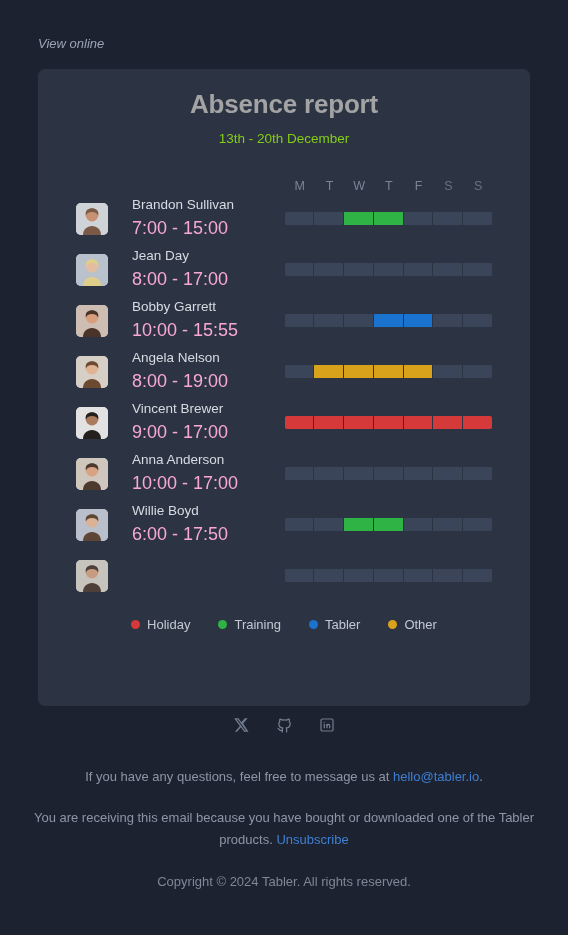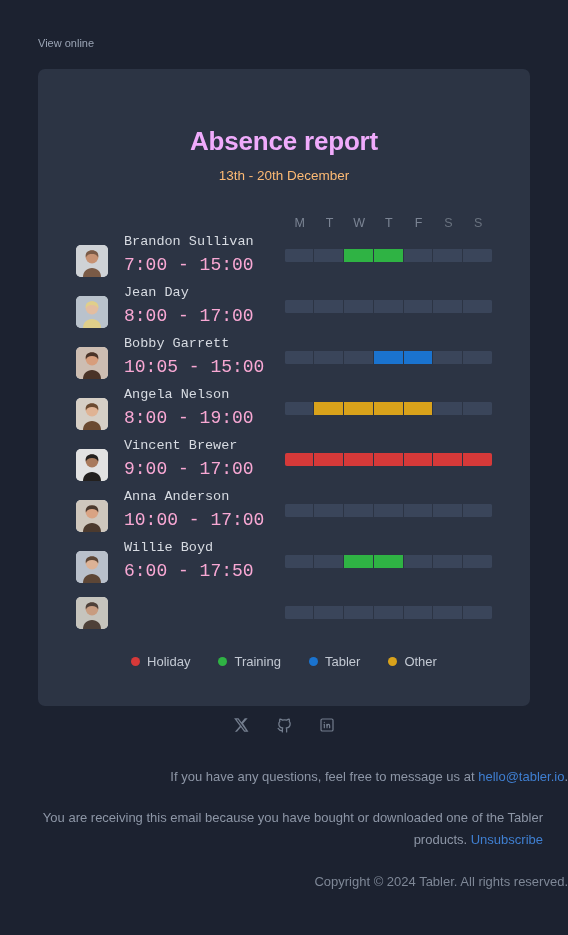--- a/index.html
+++ b/index.html
@@ -19,53 +19,53 @@
   .brand { display: flex; align-items: center; gap: 11px; }
   .logo-mark {
     width: 30px; height: 30px; background: #ffffff; border-radius: 9px;
     display: flex; align-items: center; justify-content: center;
   }
   .logo-mark svg { display: block; }
   .brand-name {
     color: #ffffff; font-size: 22px; font-weight: 700; letter-spacing: -0.3px;
   }
   .view-online {
-    color: #9aa4b4; font-size: 11px; text-decoration: none;
+    color: #9aa4b4; font-size: 13px; text-decoration: none; font-style: italic;
   }
 
   
   .card {
     position: absolute; left: 38px; top: 69px; width: 492px; height: 637px;
     background: #2c3444; border-radius: 7px;
   }
   .card-title {
-    text-align: center; color: #f0abfc; font-size: 26px; font-weight: 700;
-    padding-top: 57px; letter-spacing: -0.2px;
+    text-align: center; color: #a3a3a3; font-size: 26px; font-weight: 700;
+    padding-top: 20px; letter-spacing: -0.2px;
   }
   .card-subtitle {
-    text-align: center; color: #fdba74; font-size: 13.5px; padding-top: 11px;
+    text-align: center; color: #84cc16; font-size: 13.5px; padding-top: 11px;
   }
 
   
   .chart {
     margin-top: 33px; padding: 0 38px 0 38px;
   }
   .day-head {
     display: flex; margin-left: 209px; width: 208px;
   }
   .day-head .day {
     flex: 1 1 0; text-align: center; font-size: 12.5px; color: #7b8494;
     letter-spacing: 0.2px;
   }
   .day-head .day.weekend { color: #69727f; }
 
   .row {
     display: flex; align-items: center; height: 51px;
   }
-  .person { width: 209px; display: flex; align-items: flex-end; gap: 16px; font-family: Liberation Mono, monospace; }
+  .person { width: 209px; display: flex; align-items: center; gap: 24px; }
   .avatar {
     width: 32px; height: 32px; border-radius: 5px; flex: none;
     background: #cfd3d8; overflow: hidden; position: relative;
   }
   .avatar svg { display: block; width: 32px; height: 32px; }
   .person-text { display: flex; flex-direction: column; gap: 3px; }
   .person-name { color: #d7dbe2; font-size: 13.5px; line-height: 1.25; }
   .person-time { color: #f9a8d4; font-size: 18px; line-height: 1.25; }
 
   .track {
@@ -88,21 +88,21 @@
 
   
   .footer { position: absolute; left: 0; top: 714px; width: 568px; }
   .socials { display: flex; justify-content: center; gap: 21px; }
   .social-ico {
     width: 22px; height: 22px; display: flex; align-items: center;
     justify-content: center; color: #737d8d;
   }
   .social-ico svg { display: block; }
   .foot-line {
-    text-align: right; color: #8d96a6; font-size: 13px; line-height: 1.65;
+    text-align: center; color: #8d96a6; font-size: 13px; line-height: 1.65;
   }
   .f1 { margin-top: 30px; }
   .f2 { margin-top: 20px; padding: 0 25px; }
   .f3 { margin-top: 21px; color: #7e8796; }
   .link { color: #3f7fd1; text-decoration: none; }
 </style>
 </head>
 <body>
 
 <div class="page">
@@ -181,21 +181,21 @@
               <div class="avatar">
                 <svg viewBox="0 0 32 32">
                   <rect width="32" height="32" fill="#cdbdb2"></rect>
                   <circle cx="16" cy="12" r="6.4" fill="#d79d7c"></circle>
                   <path d="M7 32c0-5.5 4-9 9-9s9 3.5 9 9z" fill="#4a3328"></path>
                   <path d="M16 5.2c4 0 6.3 2.3 6.3 5.5 0 1-.3 1.9-.3 1.9-.6-2.4-2.6-3.6-6-3.6-3.4 0-5.4 1.2-6 3.6 0 0-.3-.9-.3-1.9 0-3.2 2.3-5.5 6.3-5.5z" fill="#4a3328"></path>
                 </svg>
               </div>
               <div class="person-text">
                 <div class="person-name">Bobby Garrett</div>
-                <div class="person-time">10:05 - 15:00</div>
+                <div class="person-time">10:00 - 15:55</div>
               </div>
             </div>
             <div class="track">
               <div class="cell"></div>
               <div class="cell"></div>
               <div class="cell"></div>
               <div class="cell" style="background: rgb(26, 115, 207);"></div>
               <div class="cell" style="background: rgb(26, 115, 207);"></div>
               <div class="cell"></div>
               <div class="cell"></div>

